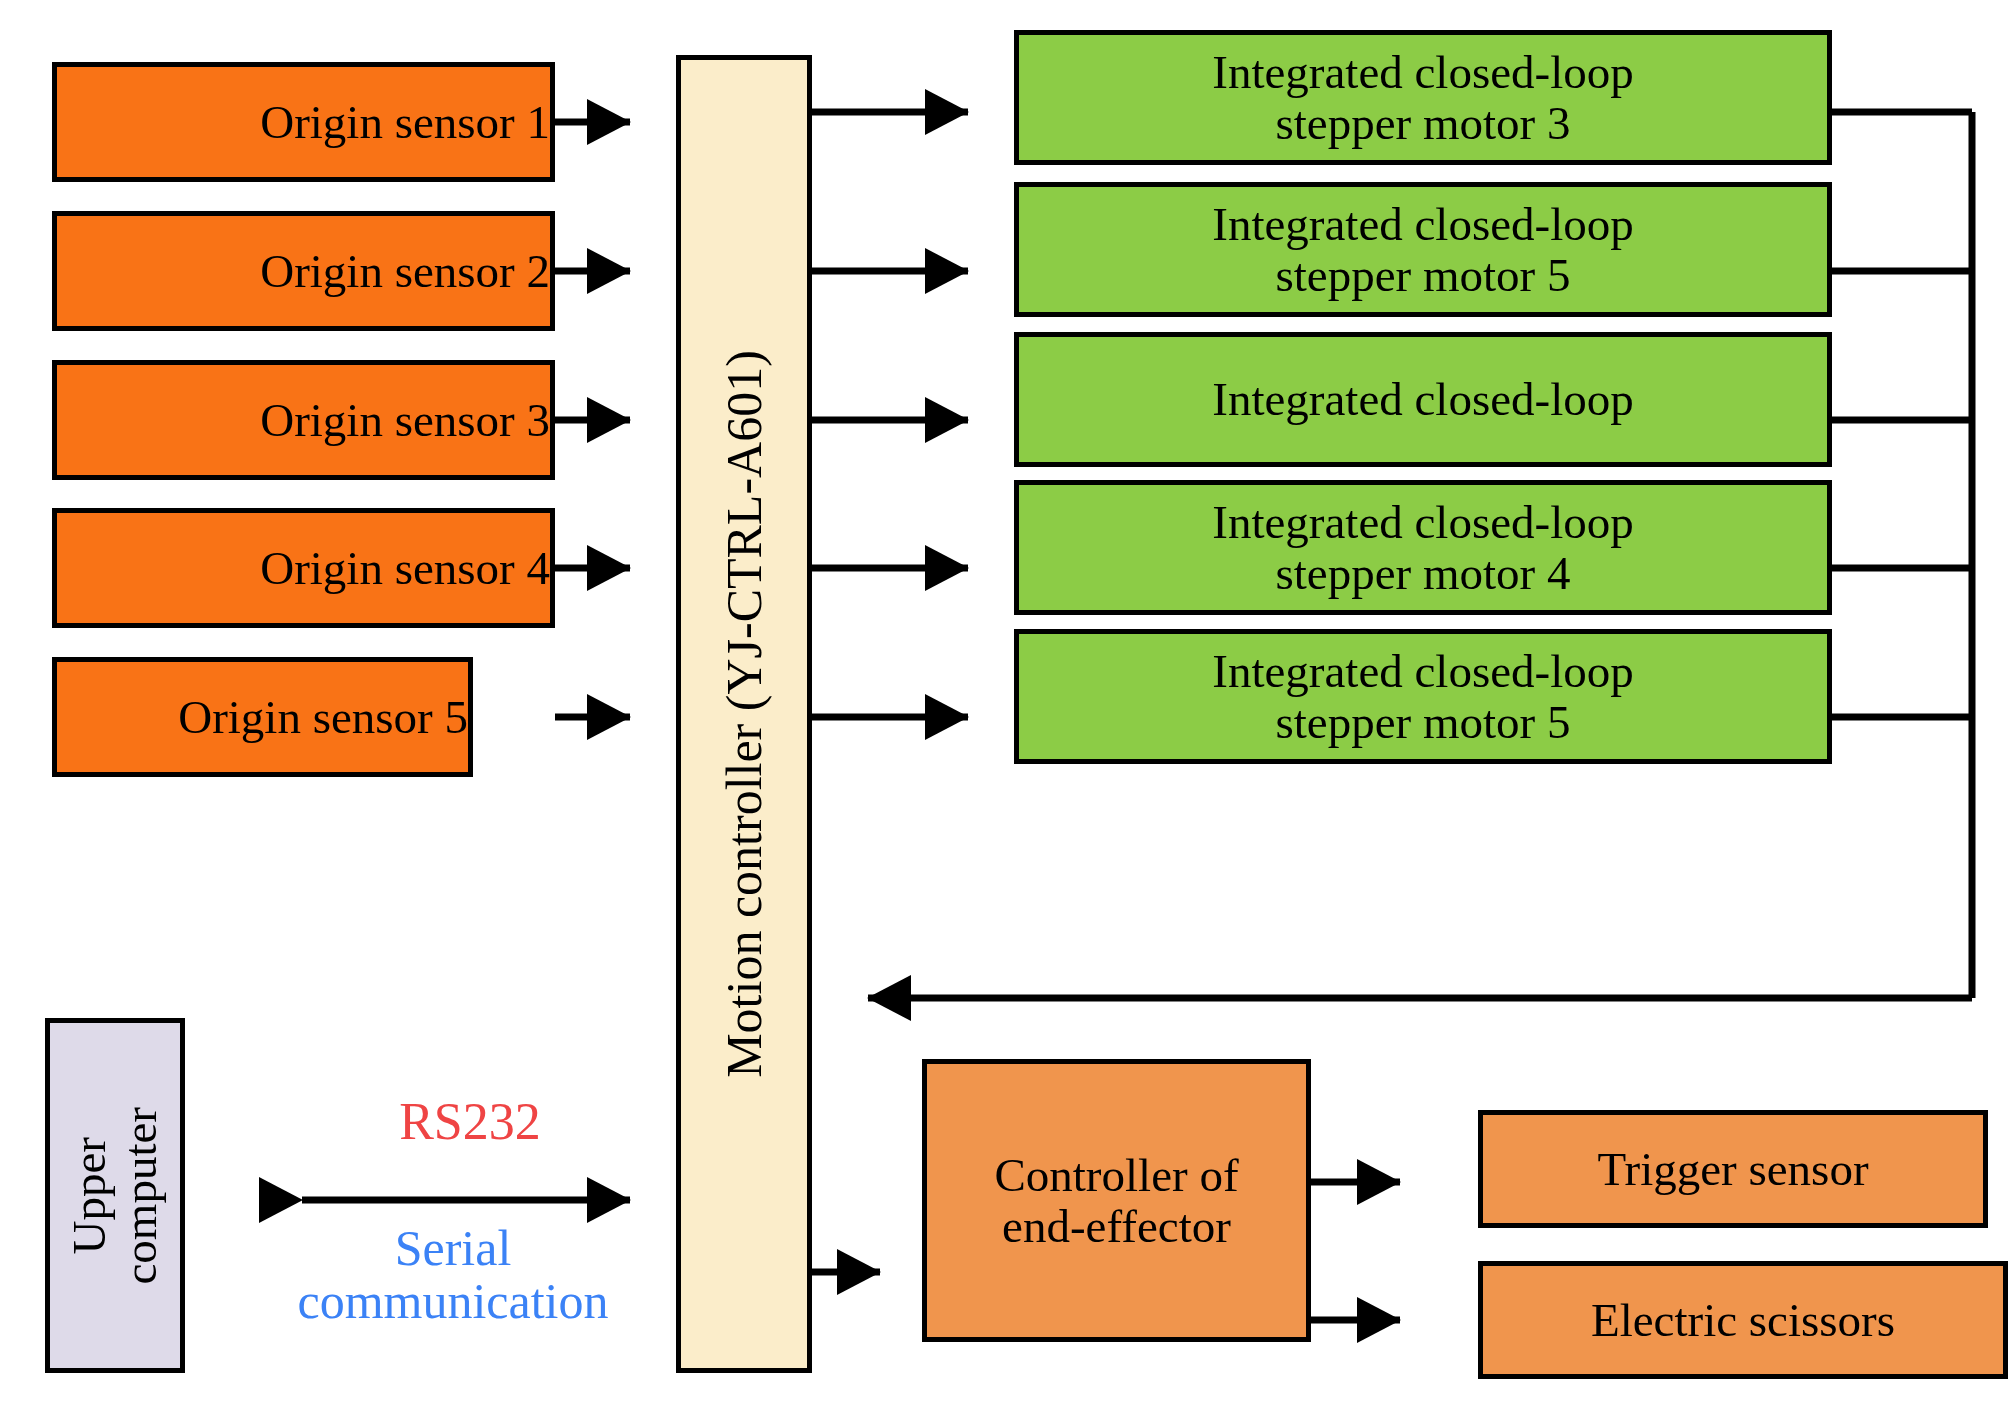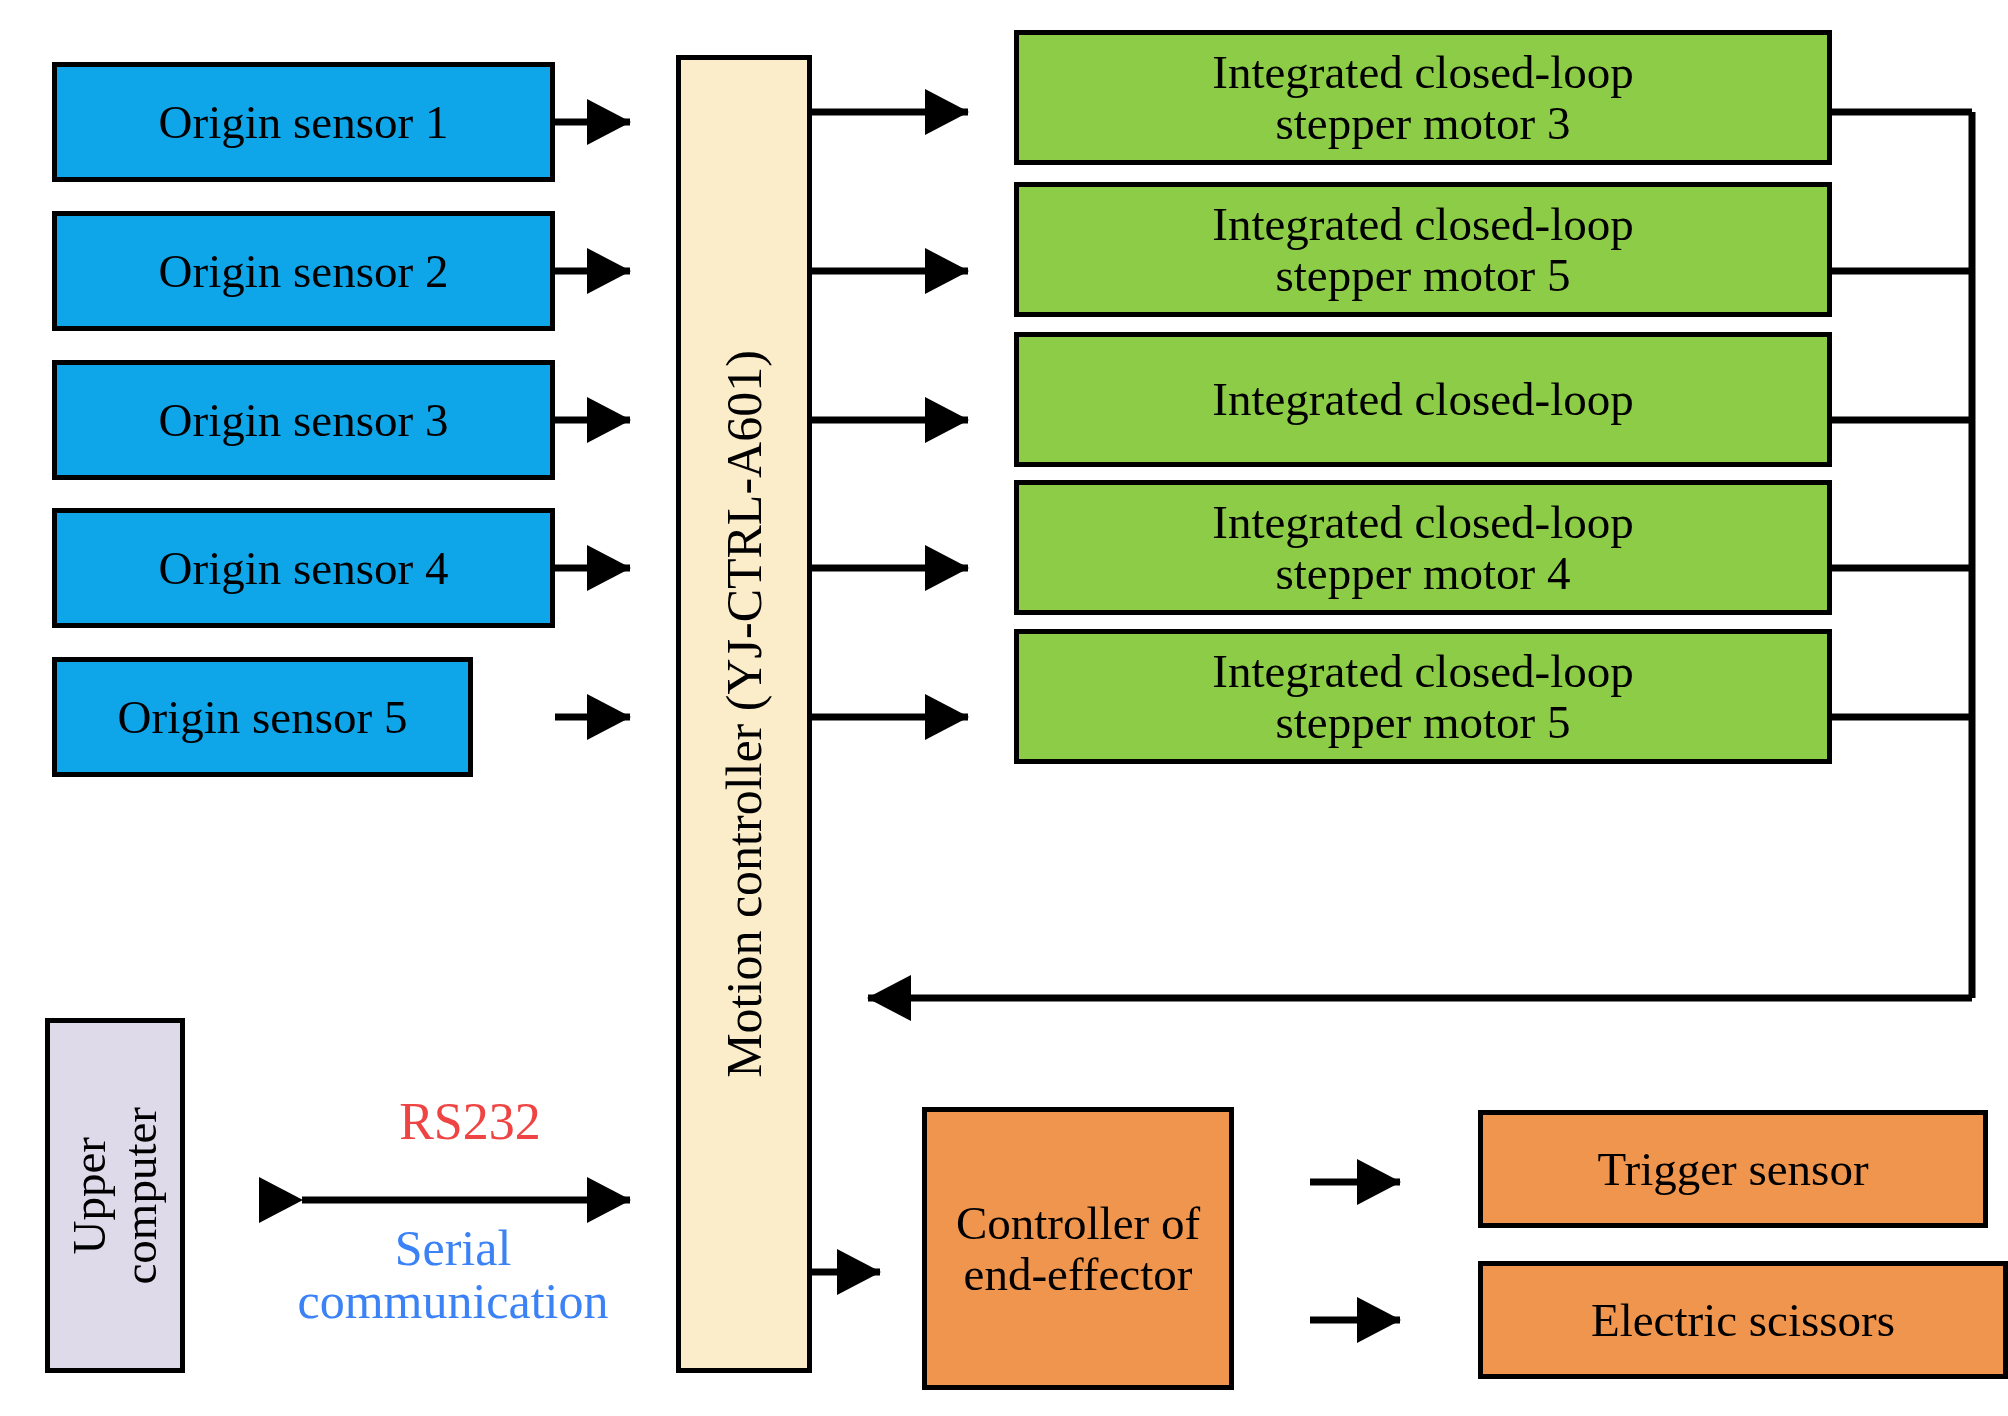--- a/index.html
+++ b/index.html
@@ -26,21 +26,21 @@
     position: absolute;
     box-sizing: border-box;
     border: 5px solid #000000;
     display: flex;
     align-items: center;
     justify-content: center;
     text-align: center;
     color: #000000;
     line-height: 1.08;
   }
-  .node.sensor      { background: #0ea5e9; font-size: 47px; }
+  .node.sensor      { background: #f97316; font-size: 47px; justify-content: flex-end; }
   .node.controller  { background: #FBEDCA; font-size: 50px; }
   .node.motor       { background: #8CCC46; font-size: 47px; }
   .node.computer    { background: #DEDAE9; font-size: 47px; }
   .node.effector    { background: #F0954D; font-size: 47px; }
   .rot90 {
     transform: rotate(-90deg);
     white-space: nowrap;
   }
   .lbl {
     position: absolute;
@@ -160,21 +160,21 @@
       <span>computer</span>
     </span>
   </div>
 
   <div class="lbl rs232" style="left:280px; top:1094px; width:380px;">RS232</div>
   <div class="lbl serial" style="left:238px; top:1222px; width:430px;">
     <span>Serial</span><br>
     <span>communication</span>
   </div>
 
-  <div class="node effector" style="left:922px; top:1107px; width:312px; height:283px;">
+  <div class="node effector" style="left:922px; top:1059px; width:389px; height:283px;">
     <span>
       <span>Controller of</span><br>
       <span>end-effector</span>
     </span>
   </div>
 
   <div class="node effector" style="left:1478px; top:1110px; width:510px; height:118px;justify-content:center;">
     <span>Trigger sensor</span>
   </div>
 

